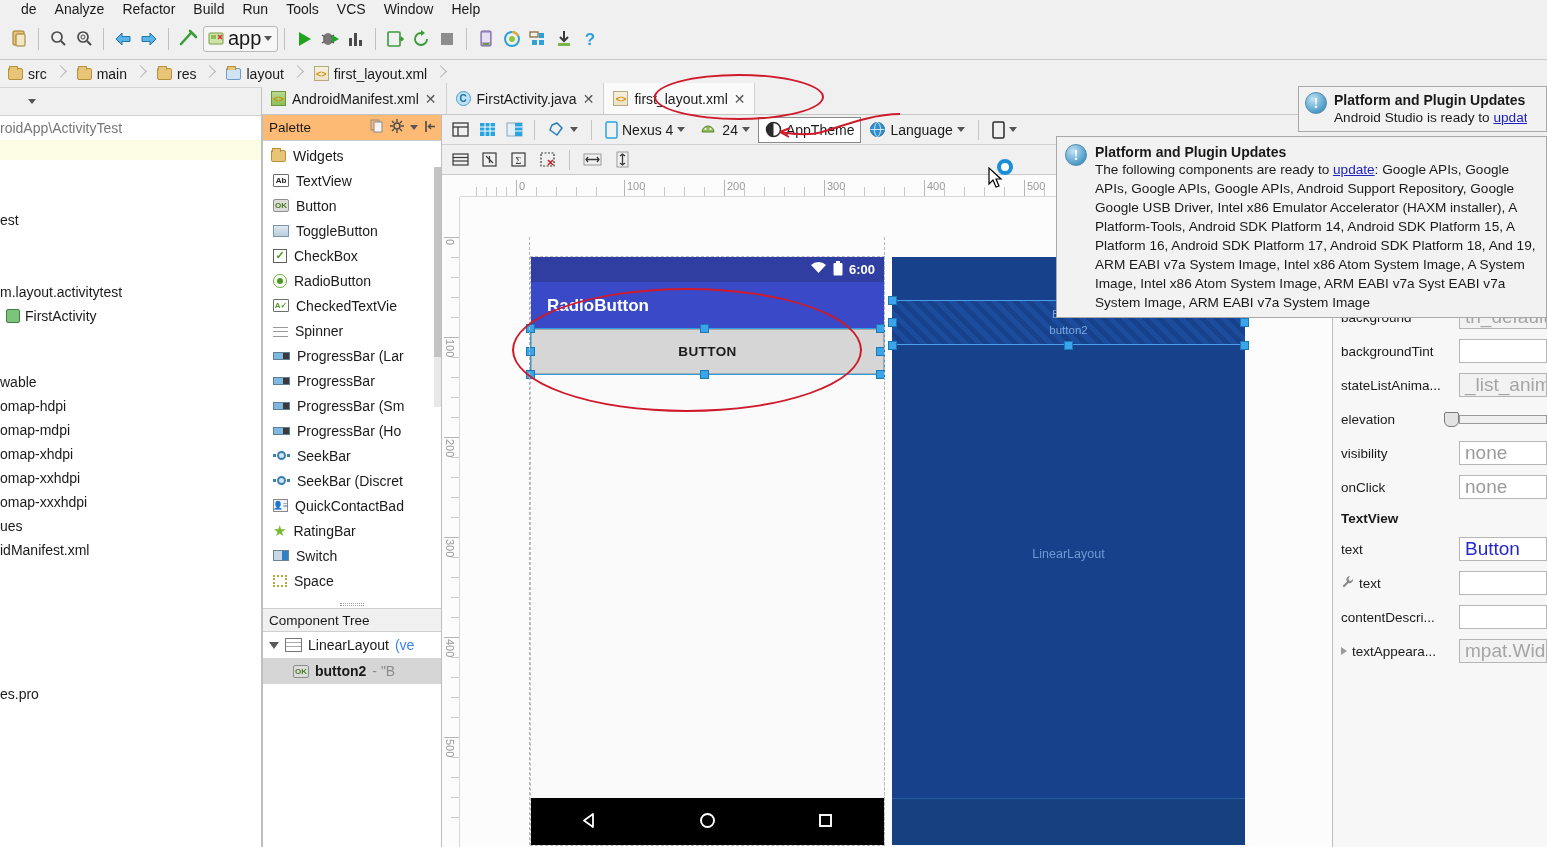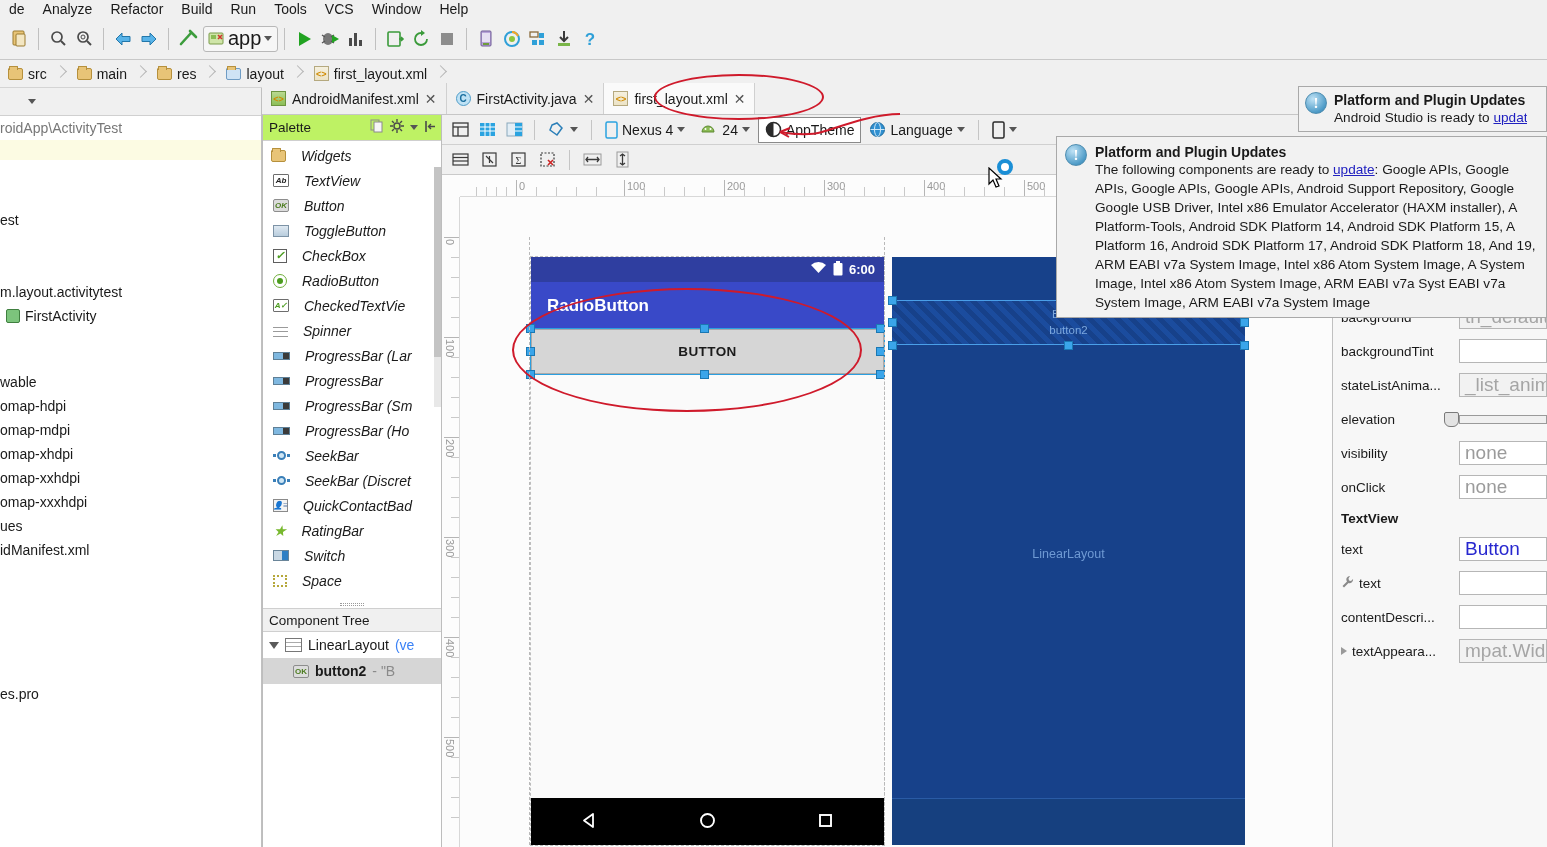--- a/index.html
+++ b/index.html
@@ -13,20 +13,21 @@
   }
   .abs { position:absolute; }
 
   
   #menubar {
     left:0; top:0; width:1547px; height:18px;
     background:#f0f0f0;
     display:flex; align-items:center;
     font-size:14px;
     overflow:hidden;
+    padding-left:12px;
   }
   #menubar .mi { padding:0 9px; white-space:nowrap; line-height:18px; }
 
   
   #toolbar {
     left:0; top:18px; width:1547px; height:42px;
     background:#f0f0f0;
     border-bottom:1px solid #c8c8c8;
     display:flex; align-items:center;
   }
@@ -89,28 +90,28 @@
   .tree-row.sel { background:#d6d6d6; }
   .spacer { height:24px; }
 
   
   #palette {
     left:262px; top:115px; width:180px; height:489px;
     background:#fff; border-right:1px solid #bdbdbd; border-left:1px solid #bdbdbd;
     overflow:hidden;
   }
   #palette-head {
-    height:26px; background:#bef264; border-bottom:1px solid #cfcfcf;
+    height:26px; background:#fdba74; border-bottom:1px solid #cfcfcf;
     display:flex; align-items:center; padding:0 4px 0 6px; gap:6px;
   }
   #palette-head .ptitle { font-size:13.5px; flex:1; }
   .pal-list { padding-top:2px; }
   .pal-row {
-    height:25px; display:flex; align-items:center; gap:15px;
-    padding-left:10px; font-size:14px; white-space:nowrap;font-style:italic;
+    height:25px; display:flex; align-items:center; gap:7px;
+    padding-left:10px; font-size:14px; white-space:nowrap;
   }
   .pal-row.group { padding-left:8px; }
   .pal-scroll {
     position:absolute; right:0px; top:52px; width:7px; height:240px;
     background:#e8e8e8;
   }
   .pal-scroll i { position:absolute; left:0; top:0; width:7px; height:190px; background:#c4c4c4; display:block;}
 
   
   #ctree {

